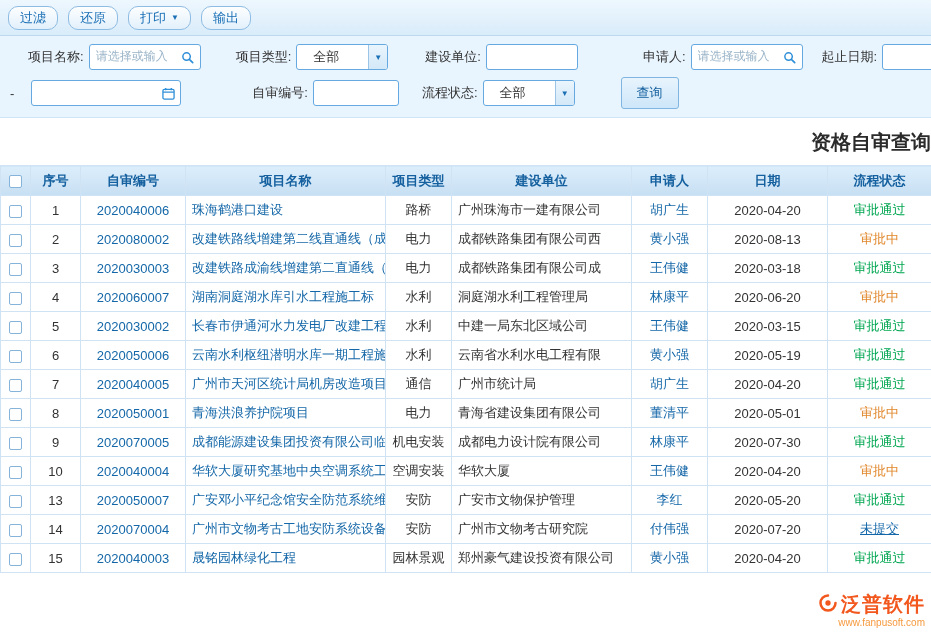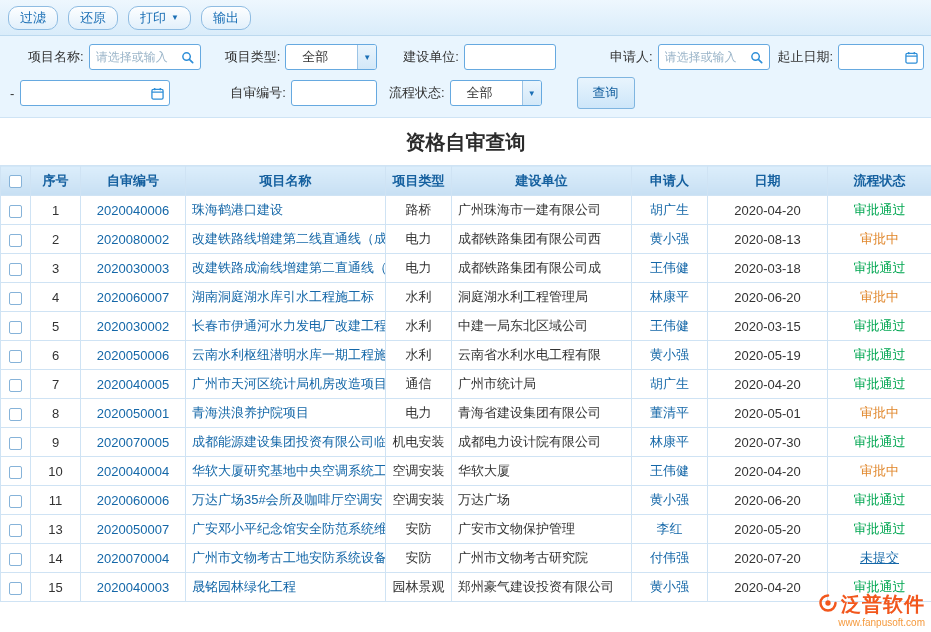--- a/index.html
+++ b/index.html
@@ -18,33 +18,33 @@
   .tb-btn {
     display: inline-flex; align-items: center; gap: 5px;
     height: 24px; padding: 0 11px;
     background: linear-gradient(#fdfeff,#e2f0fb);
     border: 1px solid #8fbce2; border-radius: 10px;
     color: #1b6fb5; font-size: 13px; cursor: pointer;
   }
   .tb-btn .arrow { font-size: 8px; color: #1b6fb5; }
   
   .filters { background: #e9f5fe; border-bottom: 1px solid #cfe4f5; padding: 3px 0 6px; }
-  .f-row { display: flex; align-items: center; height: 36px; }
+  .f-row { display: flex; align-items: center; height: 36px; gap: 11px; }
   .f-row.r1 { padding-left: 28px; }
   .f-row.r2 { padding-left: 10px; }
   .f-group { display: inline-flex; align-items: center; }
   .f-label { color: #333; margin-right: 5px; white-space: nowrap; }
   .f-input {
     height: 26px; border: 1px solid #66a9e0; border-radius: 3px;
     background: #fff; display: inline-flex; align-items: center;
     padding: 0 3px 0 6px; overflow: hidden;
   }
   .f-input input {
     border: none; outline: none; flex: 1; min-width: 0;
-    font-family: Liberation Serif, serif; font-size: 12px; color: #333;
+    font-family: Liberation Mono, monospace; font-size: 12px; color: #333;
     background: transparent;
   }
   .f-input input::placeholder { color: #9ab4c8; }
   .icon-btn { display: inline-flex; align-items: center; justify-content: center; width: 18px; height: 20px; cursor: pointer; flex: none; }
   .f-select {
     height: 26px; border: 1px solid #66a9e0; border-radius: 3px;
     background: #fff; display: inline-flex; align-items: stretch; overflow: hidden; cursor: pointer;
   }
   .f-sel-text { padding: 0 16px; display: flex; align-items: center; color: #333; flex: 1; }
   .f-sel-arrow {
@@ -57,21 +57,21 @@
   .mr8 { margin-right: 8px; }  .mr60 { margin-right: 60px; } .mr12 { margin-right: 12px; }
   .mr18 { margin-right: 35px; }
   .dash { margin-right: 6px; color: #333; }
   .query-btn {
     height: 32px; padding: 0 15px;
     background: linear-gradient(#e8f4fd,#cde6f9);
     border: 1px solid #7fb5e0; border-radius: 3px;
     color: #15609f; font-size: 13px; cursor: pointer;
   }
   
-  .page-title { text-align: center; font-size: 20px; font-weight: bold; color: #2b2b2b; padding: 11px 0 9px; background: #fff; }
+  .page-title { text-align: right; font-size: 20px; font-weight: bold; color: #2b2b2b; padding: 11px 0 9px; background: #fff; }
   
   table { width: 931px; border-collapse: collapse; table-layout: fixed; }
   th, td {
     border: 1px solid #cfe3f4; height: 29px; padding: 0 6px;
     overflow: hidden; white-space: nowrap; font-size: 13px;
   }
   thead th {
     background: linear-gradient(#dceefb,#c7dff3);
     color: #15609f; font-weight: bold; height: 30px; text-align: center;
   }
@@ -338,31 +338,20 @@
     <td class="c-no">10</td>
     <td class="c-code"><a class="cell-link">2020040004</a></td>
     <td class="c-proj"><a class="cell-link">华软大厦研究基地中央空调系统工</a></td>
     <td class="c-type">空调安装</td>
     <td class="c-unit">华软大厦</td>
     <td class="c-appl"><a class="cell-link">王伟健</a></td>
     <td class="c-date">2020-04-20</td>
     <td class="c-status"><span class="st-pending" style="color: rgb(224, 134, 42);">审批中</span></td>
   </tr>
 
-  <tr>
-    <td class="c-check"><span class="checkbox"></span></td>
-    <td class="c-no">11</td>
-    <td class="c-code"><a class="cell-link">2020060006</a></td>
-    <td class="c-proj"><a class="cell-link">万达广场35#会所及咖啡厅空调安</a></td>
-    <td class="c-type">空调安装</td>
-    <td class="c-unit">万达广场</td>
-    <td class="c-appl"><a class="cell-link">黄小强</a></td>
-    <td class="c-date">2020-06-20</td>
-    <td class="c-status"><span class="st-approved" style="color: rgb(0, 166, 81);">审批通过</span></td>
-  </tr>
 
 
   <tr>
     <td class="c-check"><span class="checkbox"></span></td>
     <td class="c-no">13</td>
     <td class="c-code"><a class="cell-link">2020050007</a></td>
     <td class="c-proj"><a class="cell-link">广安邓小平纪念馆安全防范系统维</a></td>
     <td class="c-type">安防</td>
     <td class="c-unit">广安市文物保护管理</td>
     <td class="c-appl"><a class="cell-link">李红</a></td>

